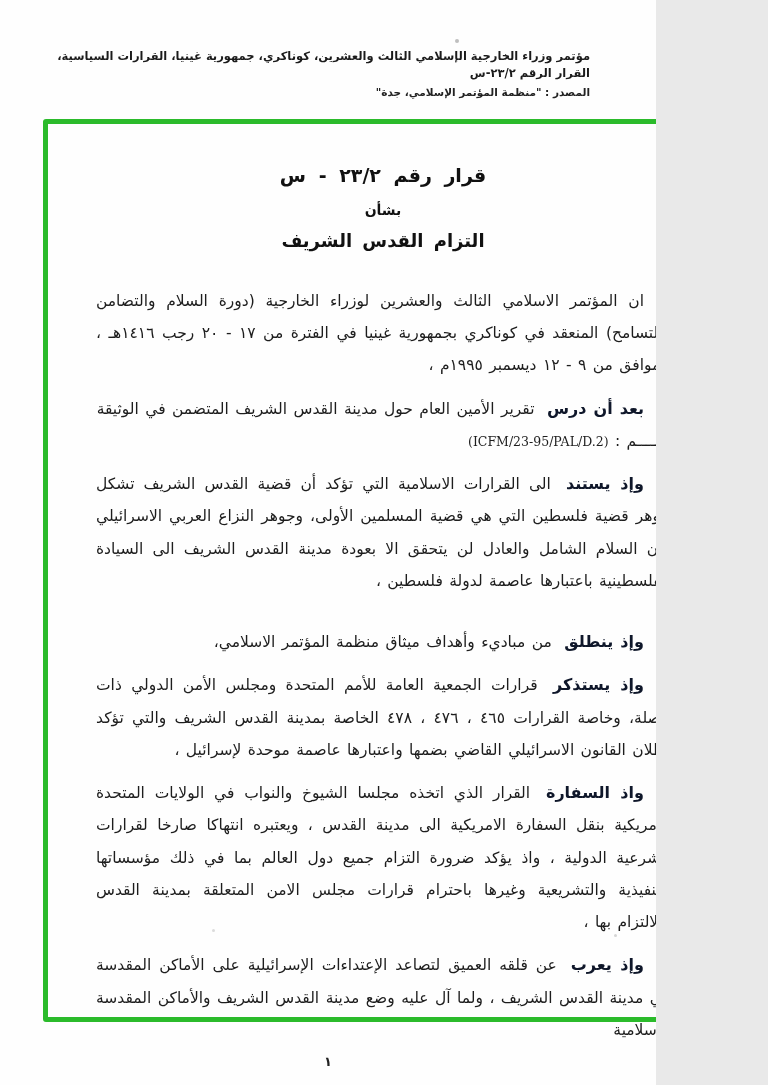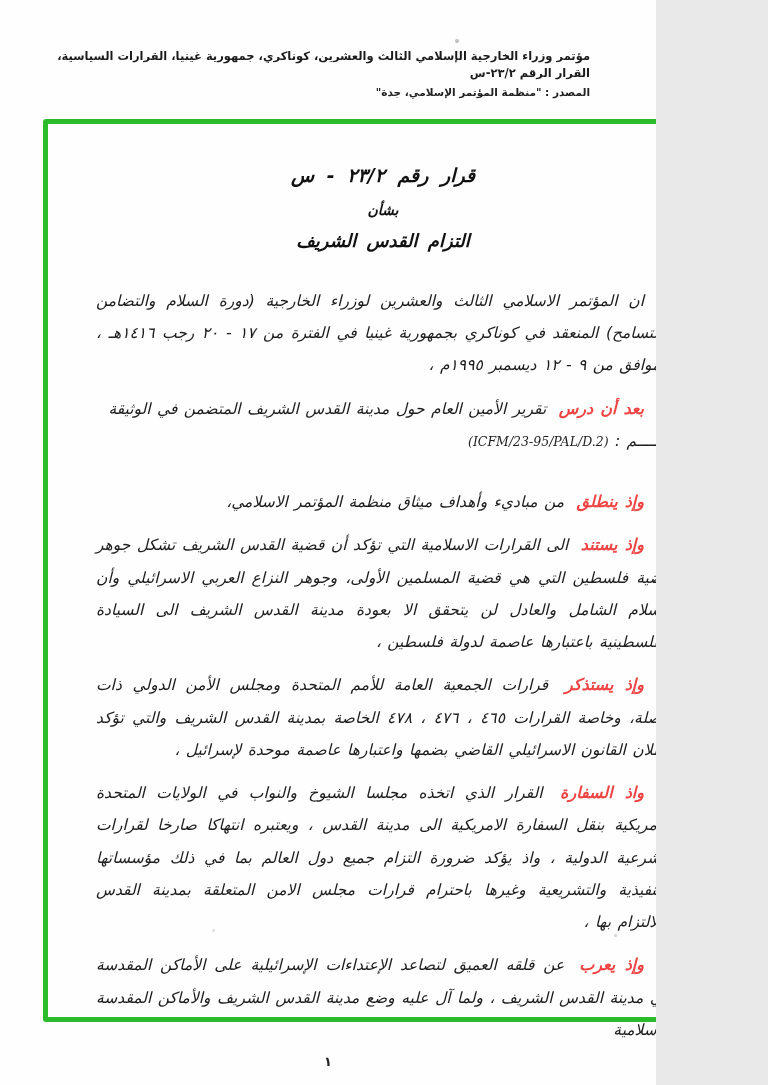--- a/index.html
+++ b/index.html
@@ -34,21 +34,20 @@
     font-size:10.5px;font-weight:bold;margin-top:3px;color:#222;
   }
   
   .frame{
     position:absolute;
     left:43px;top:119px;
     width:684px;height:903px;
     border:5px solid var(--green);
     border-radius:3px;
     background:transparent;
-    font-style:italic;
   }
   .content{
     position:absolute;inset:0;
     padding:40px 52px 20px 48px;
     direction:rtl;
   }
   .title-block{text-align:center;margin-bottom:34px;}
   .title-line{
     font-weight:bold;color:#111;
   }
@@ -60,21 +59,21 @@
   .para{
     font-size:15.5px;
     line-height:2.08;
     text-align:justify;
     text-indent:26px;
     color:#1d1d1d;
     margin-bottom:10px;
     word-spacing:1.5px;
   }
   .para .lead{
-    font-weight:bold;color:#ef4444;
+    font-weight:bold;color:#0f172a;
     margin-inline-end:6px;
     font-size:16px;
   }
   .para.gap-top{margin-top:28px;}
   .ref-line{display:block;text-indent:0;}
   .ref-label{letter-spacing:.5px;}
   .ref-code{
     direction:ltr;unicode-bidi:isolate;
     font-size:12.5px;
     font-family:"DejaVu Serif", serif;
@@ -127,28 +126,28 @@
 
         <p class="para">
           <strong class="lead">بعد أن درس</strong>
           <span>تقرير الأمين العام حول مدينة القدس الشريف المتضمن في الوثيقة</span>
           <span class="ref-line">
             <span class="ref-label">رقــــم :</span>
             <span class="ref-code" dir="ltr">(ICFM/23-95/PAL/D.2)</span>
           </span>
         </p>
 
+        <p class="para">
+          <strong class="lead">وإذ يستند</strong>
+          <span>الى القرارات الاسلامية التي تؤكد أن قضية القدس الشريف تشكل جوهر قضية فلسطين التي هي قضية المسلمين الأولى، وجوهر النزاع العربي الاسرائيلي وأن السلام الشامل والعادل لن يتحقق الا بعودة مدينة القدس الشريف الى السيادة الفلسطينية باعتبارها عاصمة لدولة فلسطين ،</span>
+        </p>
+
         <p class="para gap-top">
           <strong class="lead">وإذ ينطلق</strong>
           <span>من مباديء وأهداف ميثاق منظمة المؤتمر الاسلامي،</span>
-        </p>
-
-        <p class="para">
-          <strong class="lead">وإذ يستند</strong>
-          <span>الى القرارات الاسلامية التي تؤكد أن قضية القدس الشريف تشكل جوهر قضية فلسطين التي هي قضية المسلمين الأولى، وجوهر النزاع العربي الاسرائيلي وأن السلام الشامل والعادل لن يتحقق الا بعودة مدينة القدس الشريف الى السيادة الفلسطينية باعتبارها عاصمة لدولة فلسطين ،</span>
         </p>
 
         <p class="para">
           <strong class="lead">وإذ يستذكر</strong>
           <span>قرارات الجمعية العامة للأمم المتحدة ومجلس الأمن الدولي ذات الصلة، وخاصة القرارات ٤٦٥ ، ٤٧٦ ، ٤٧٨ الخاصة بمدينة القدس الشريف والتي تؤكد بطلان القانون الاسرائيلي القاضي بضمها واعتبارها عاصمة موحدة لإسرائيل ،</span>
         </p>
 
         <p class="para">
           <strong class="lead">واذ السفارة</strong>
           <span>القرار الذي اتخذه مجلسا الشيوخ والنواب في الولايات المتحدة الامريكية بنقل السفارة الامريكية الى مدينة القدس ، ويعتبره انتهاكا صارخا لقرارات الشرعية الدولية ، واذ يؤكد ضرورة التزام جميع دول العالم بما في ذلك مؤسساتها التنفيذية والتشريعية وغيرها باحترام قرارات مجلس الامن المتعلقة بمدينة القدس والالتزام بها ،</span>

